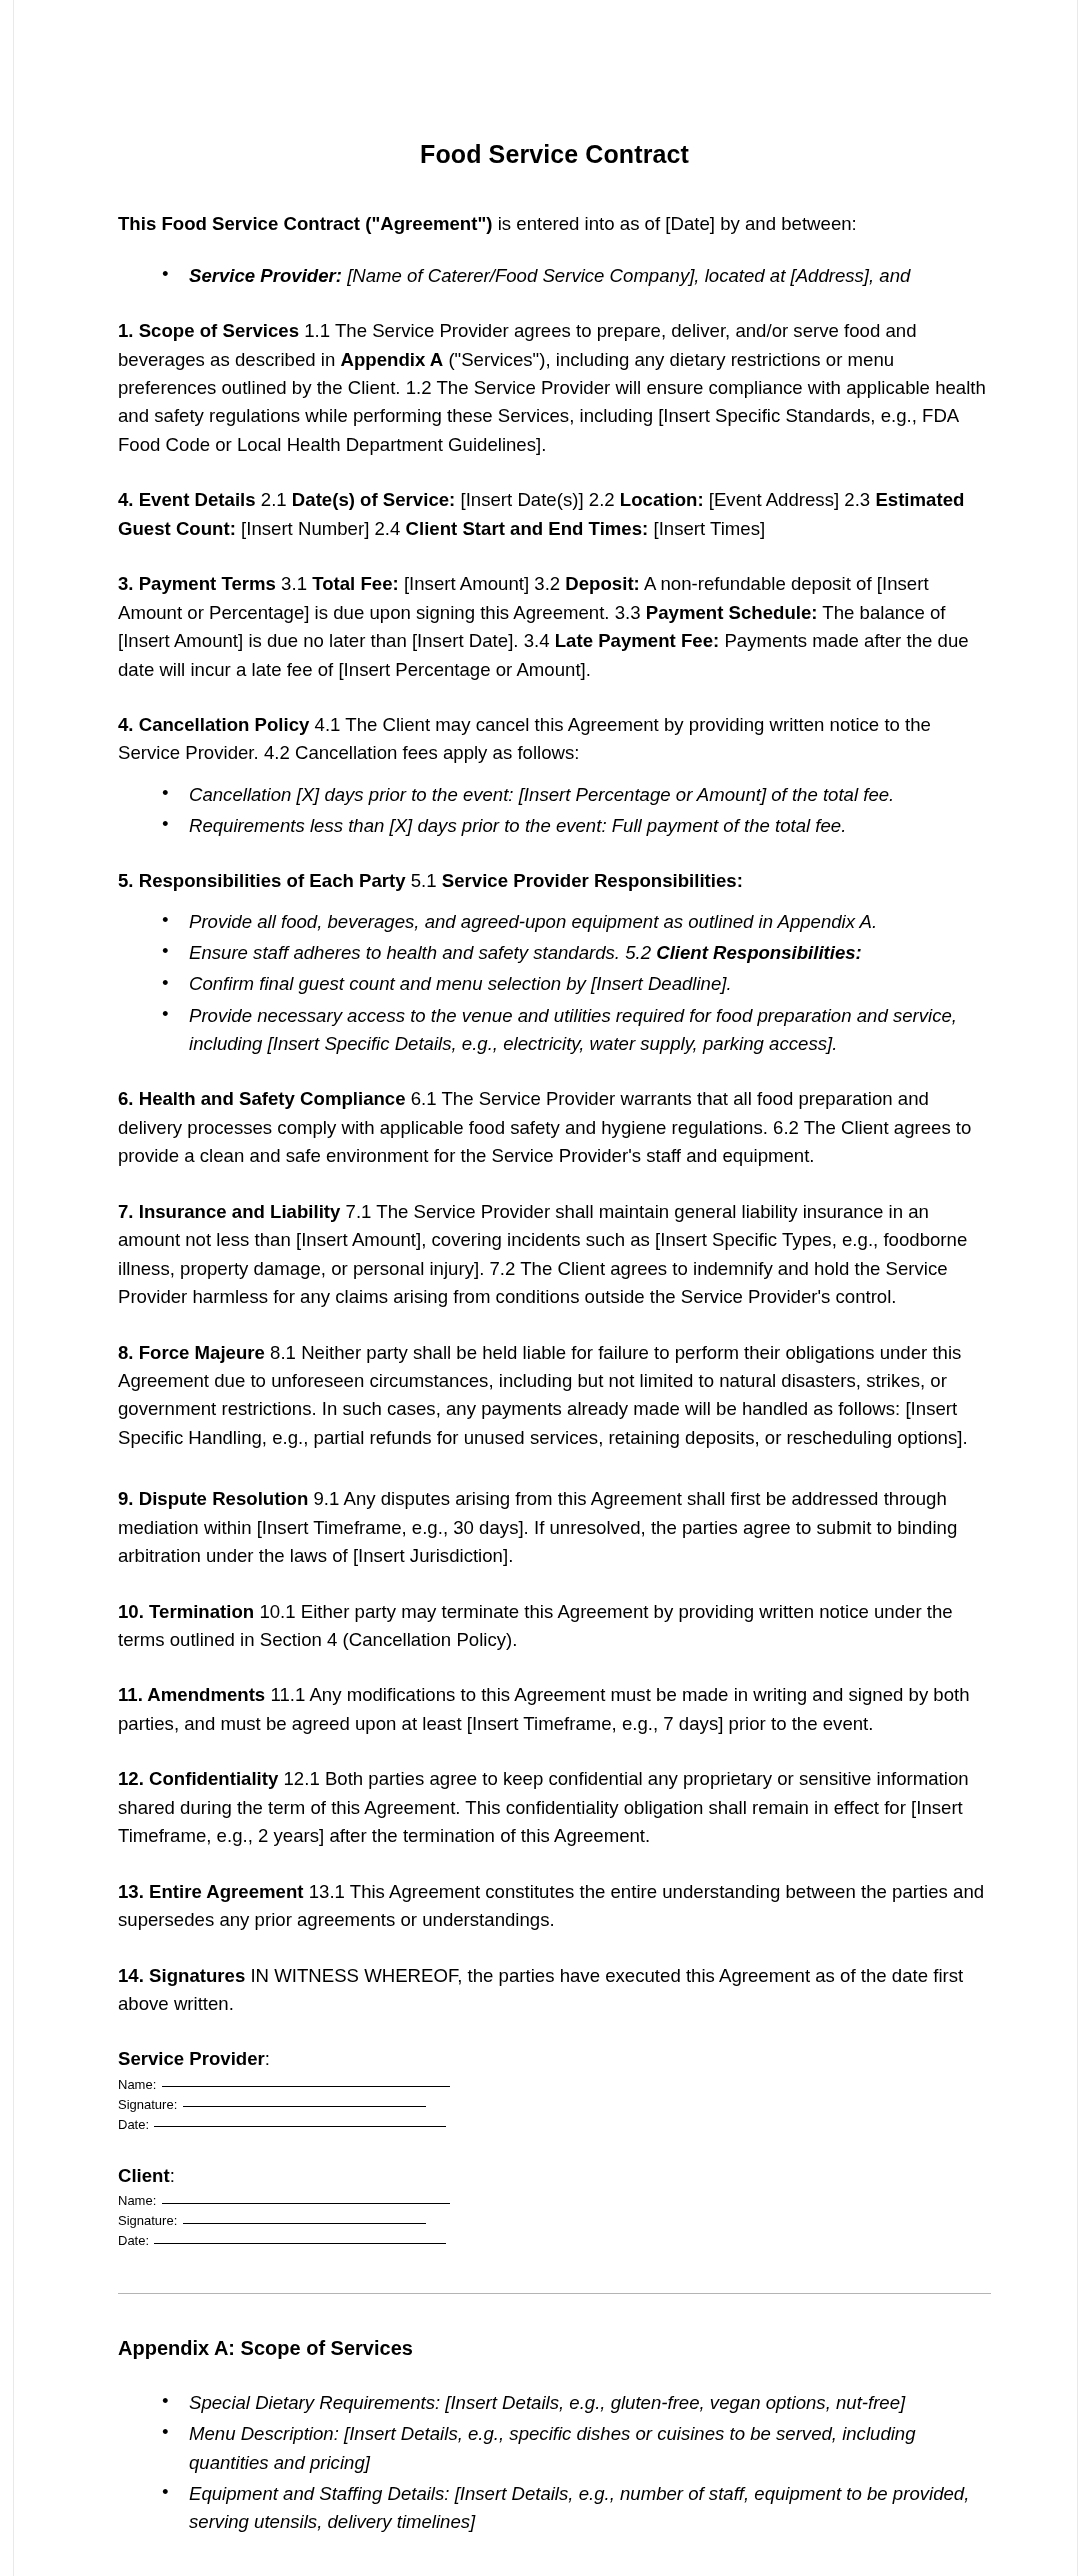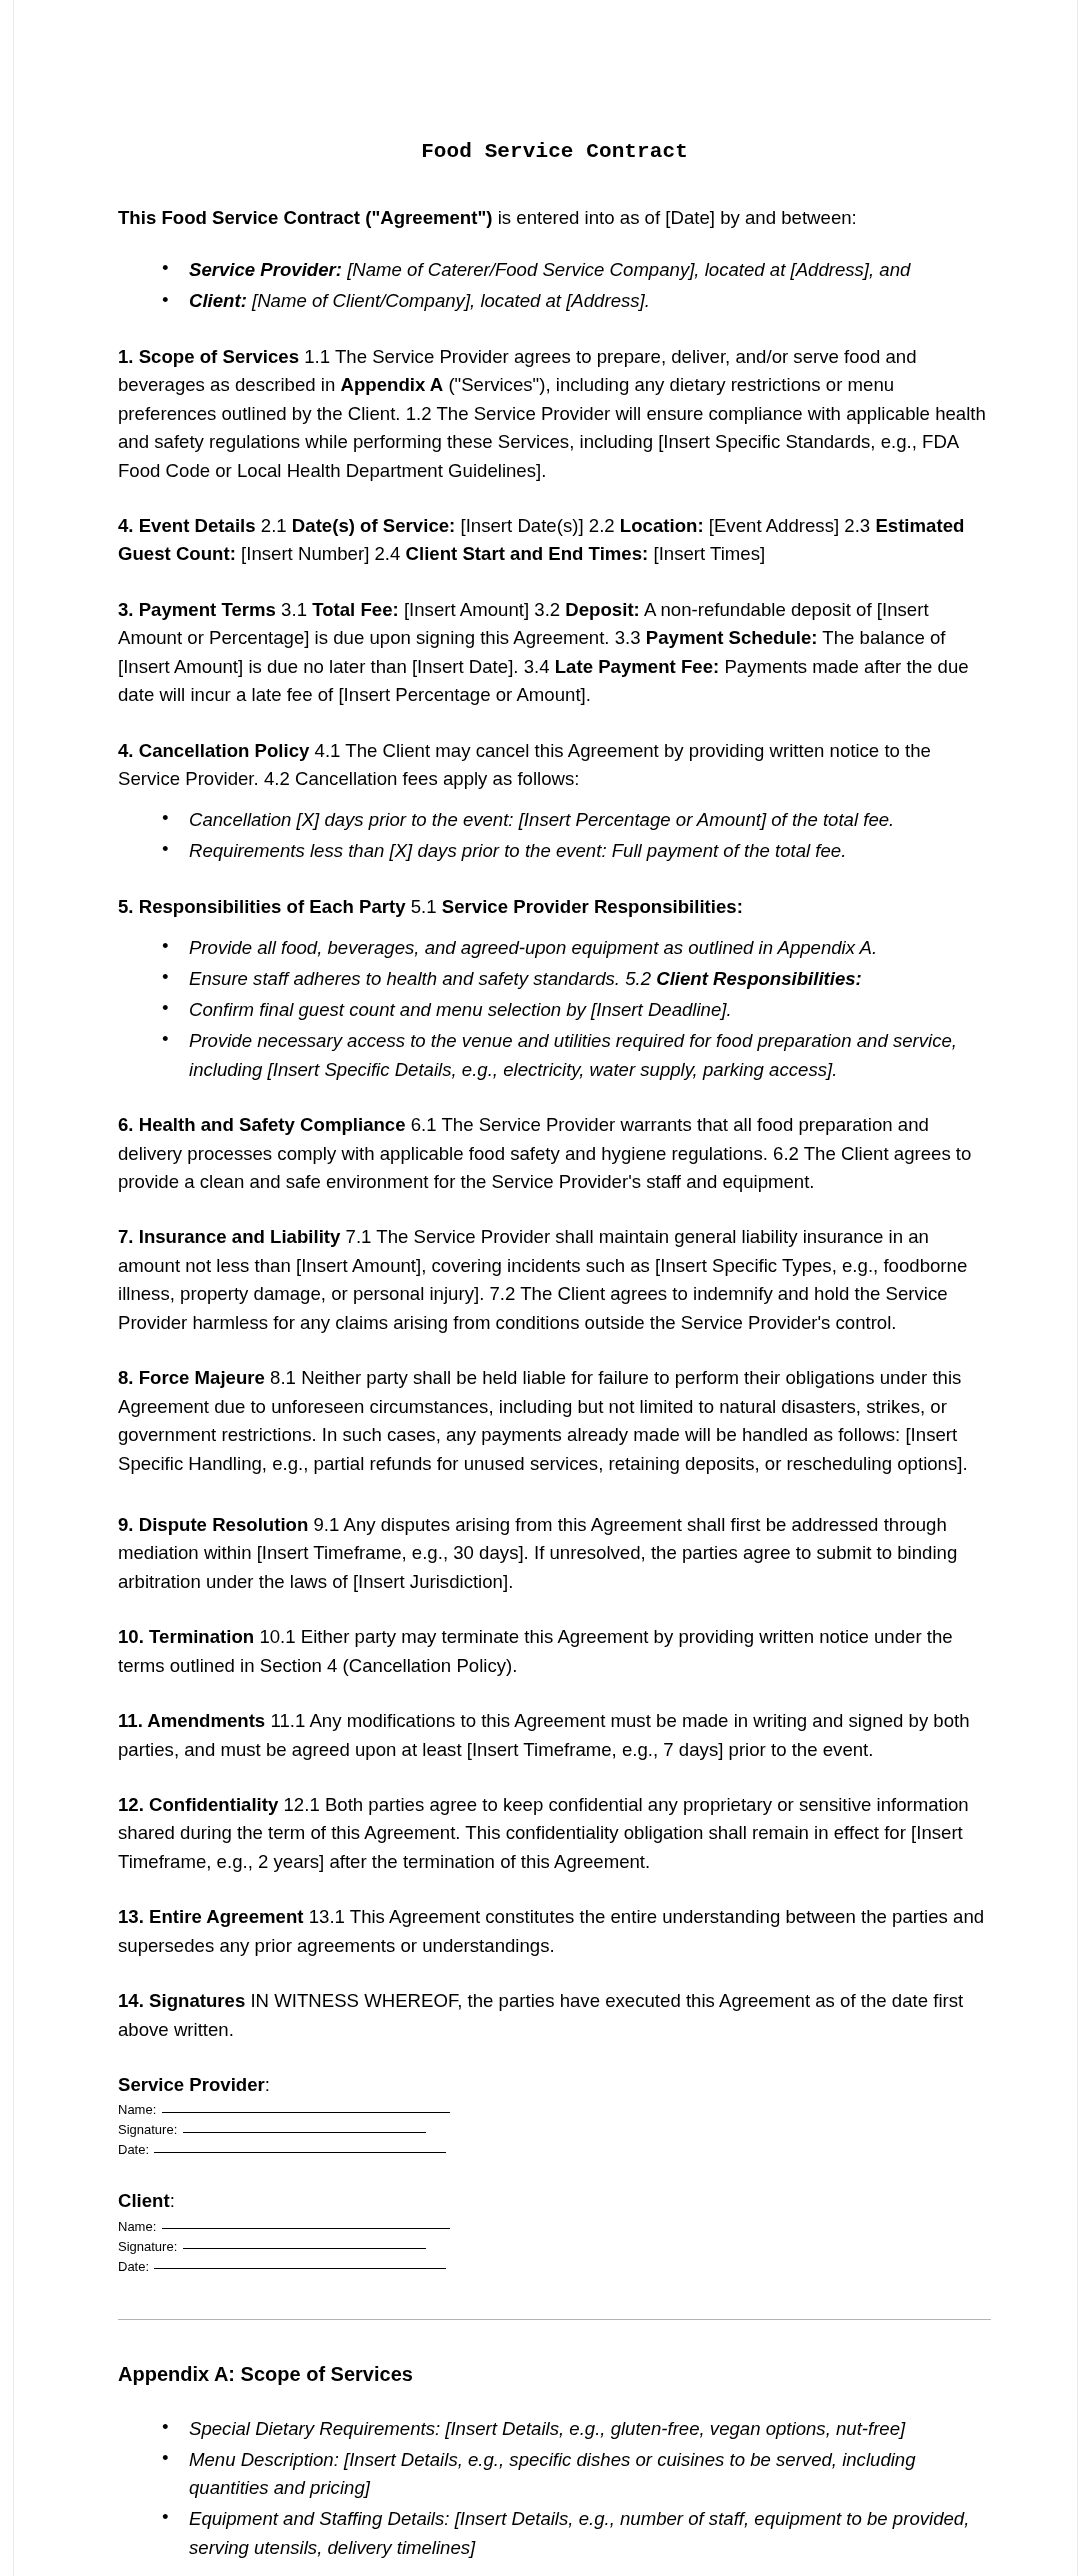--- a/index.html
+++ b/index.html
@@ -37,26 +37,25 @@
   .doc {
     position: relative;
     margin: 0 auto;
     padding: 138px 100px 82px 118px;
     box-sizing: border-box;
     width: 1091px;
   }
 
   .doc-title {
     text-align: center;
-    font-size: 21px;
+    font-size: 25px;
     font-weight: bold;
     letter-spacing: 0.1px;
     margin: 0 0 38px 0;
     line-height: 1.35;
-    font-family: Liberation Mono, monospace;
   }
 
   p.para {
     font-size: 18.6px;
     line-height: 1.53;
     margin: 0 0 27px 0;
     text-align: left;
     letter-spacing: 0.01px;
   }
   p.lead {
@@ -139,21 +138,20 @@
   <div class="gutter-right"></div>
 
   <div class="doc">
 
     <div class="doc-title">Food Service Contract</div>
 
     <p class="para lead"><b>This Food Service Contract ("Agreement")</b><span> is entered into as of [Date] by and between:</span></p>
 
     <ul class="bullets">
       <li><b>Service Provider:</b><span> [Name of Caterer/Food Service Company], located at [Address], and</span></li>
-      <li><b>Client:</b><span> [Name of Client/Company], located at [Address].</span></li>
     </ul>
 
     <p class="para"><b>1. Scope of Services</b><span> 1.1 The Service Provider agrees to prepare, deliver, and/or serve food and beverages as described in </span><b>Appendix A</b><span> ("Services"), including any dietary restrictions or menu preferences outlined by the Client. 1.2 The Service Provider will ensure compliance with applicable health and safety regulations while performing these Services, including [Insert Specific Standards, e.g., FDA Food Code or Local Health Department Guidelines].</span></p>
 
     <p class="para"><b>4. Event Details</b><span> 2.1 </span><b>Date(s) of Service:</b><span> [Insert Date(s)] 2.2 </span><b>Location:</b><span> [Event Address] 2.3 </span><b>Estimated Guest Count:</b><span> [Insert Number] 2.4 </span><b>Client Start and End Times:</b><span> [Insert Times]</span></p>
 
     <p class="para"><b>3. Payment Terms</b><span> 3.1 </span><b>Total Fee:</b><span> [Insert Amount] 3.2 </span><b>Deposit:</b><span> A non-refundable deposit of [Insert Amount or Percentage] is due upon signing this Agreement. 3.3 </span><b>Payment Schedule:</b><span> The balance of [Insert Amount] is due no later than [Insert Date]. 3.4 </span><b>Late Payment Fee:</b><span> Payments made after the due date will incur a late fee of [Insert Percentage or Amount].</span></p>
 
     <p class="para tight"><b>4. Cancellation Policy</b><span> 4.1 The Client may cancel this Agreement by providing written notice to the Service Provider. 4.2 Cancellation fees apply as follows:</span></p>
 

